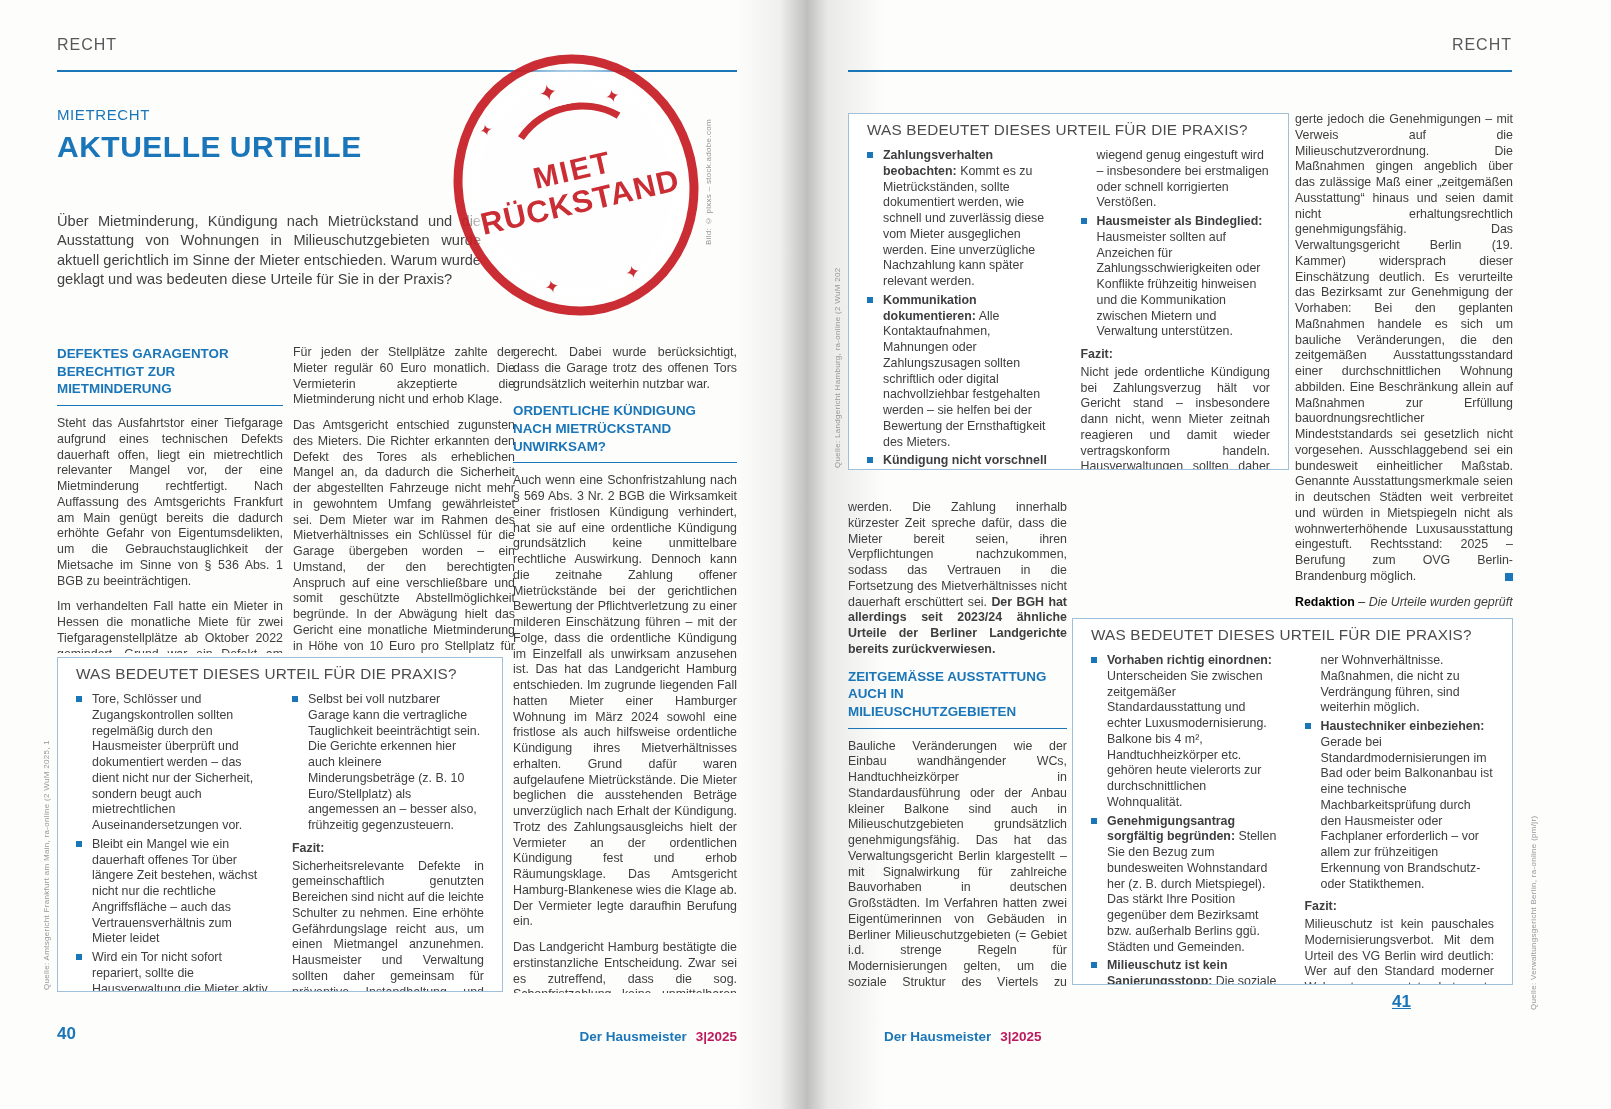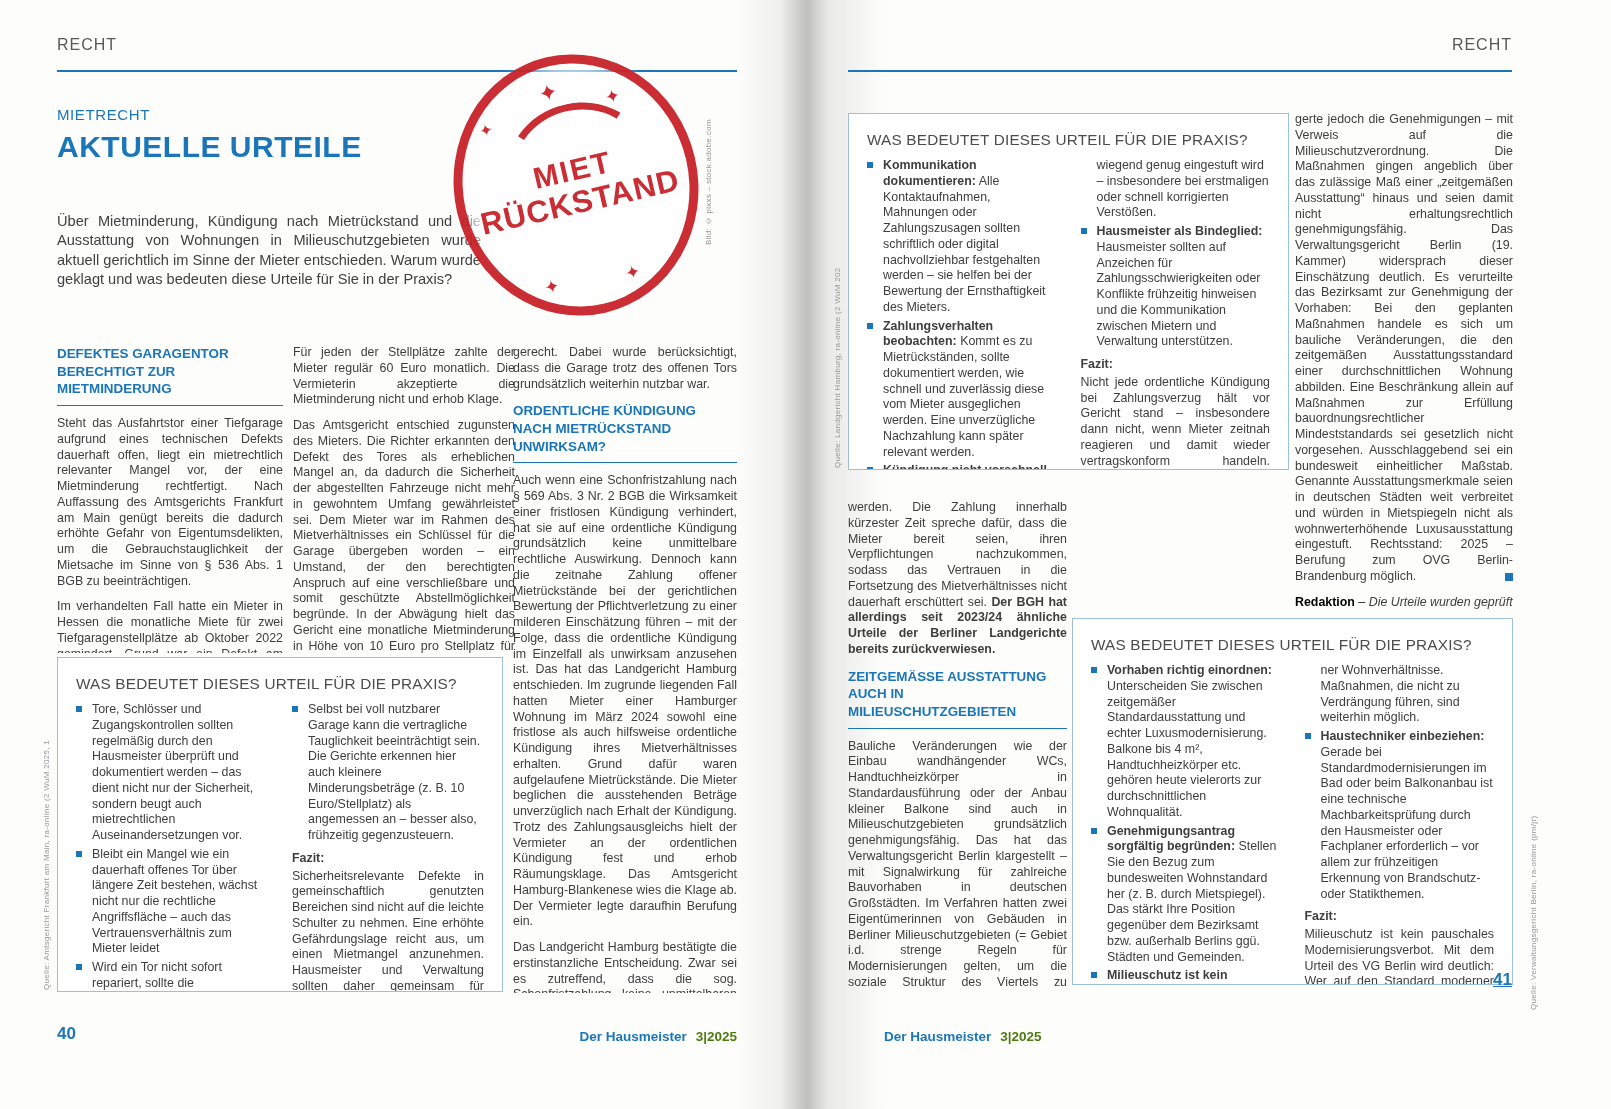--- a/index.html
+++ b/index.html
@@ -16,21 +16,21 @@
   .kicker{font-size:15px;color:#1a76b8;letter-spacing:.6px;}
   .title{font-size:30px;font-weight:bold;color:#1a76b8;letter-spacing:.5px;}
   .intro{font-size:14.6px;line-height:1.33;text-align:justify;color:#414143;}
   
   .col{font-size:12.4px;line-height:1.27;text-align:justify;overflow:hidden;}
   .col p{margin:0 0 10px 0;}
   .colhead{color:#1a76b8;font-size:13.4px;line-height:1.32;font-weight:bold;
            border-bottom:1px solid #1a76b8;padding-bottom:7px;margin:0 0 10px 0;text-align:left;}
   .boldtail{font-weight:bold;}
   
-  .praxis-box{border:1.5px solid #9fc0da;background:#fff;padding:17px 18px;box-sizing:border-box;overflow:hidden;}
+  .praxis-box{border:1.5px solid #9fc0da;background:#fff;padding:7px 18px;box-sizing:border-box;overflow:hidden;}
   .praxis-heading{font-size:15.3px;color:#4c4c4e;margin:0 0 9px 0;letter-spacing:.2px;}
   .box-cols{display:flex;gap:24px;}
   .box-col{flex:1;font-size:12.4px;line-height:1.27;color:#3e3e40;}
   .box-col ul{list-style:none;margin:0;padding:0;}
   .box-col li{position:relative;padding-left:16px;margin:0 0 3px 0;}
   .sq{position:absolute;left:0;top:4px;width:6px;height:6px;background:#1a76b8;}
   .lead{font-weight:bold;}
   .fazit-label{font-weight:bold;margin:7px 0 2px 0;}
   .fazit{text-align:justify;margin:0;}
   .cont{margin:0 0 3px 0;}
@@ -49,21 +49,21 @@
   .vcap{writing-mode:vertical-rl;transform:rotate(180deg);font-size:8px;color:#96969a;
         letter-spacing:.3px;white-space:nowrap;overflow:hidden;}
   
   .redaktion{margin-top:12px;text-align:left;}
   .redaktion b{color:#000000;}
   .redaktion i{color:#3e3e40;}
   .endsq{float:right;width:8px;height:8px;background:#1a76b8;margin-top:4px;}
   
   .pagenum{font-size:17px;font-weight:bold;color:#1a76b8;}
   .journal{font-size:13.5px;font-weight:bold;color:#1a76b8;margin-left:36px;}
-  .issue{font-size:13.5px;font-weight:bold;color:#4d7c0f;}
+  .issue{font-size:13.5px;font-weight:bold;color:#be185d;}
 </style>
 </head>
 <body>
 
 <div id="spread">
   <div class="abs gutter"></div>
 
   <div class="abs sec-label" style="left:57px;top:36px;">RECHT</div>
   <div class="abs rule-blue" style="left:57px;top:70px;width:680px;"></div>
 
@@ -134,22 +134,22 @@
   </div>
 
   <div class="abs sec-label" style="left:1392px;top:36px;width:120px;text-align:right;">RECHT</div>
   <div class="abs rule-blue" style="left:848px;top:70px;width:664px;"></div>
 
   <div class="abs praxis-box" style="left:848px;top:113px;width:441px;height:357px;">
     <div class="praxis-heading">WAS BEDEUTET DIESES URTEIL FÜR DIE PRAXIS?</div>
     <div class="box-cols">
       <div class="box-col">
         <ul>
+          <li><span class="sq"></span><b class="lead">Zahlungsverhalten beobachten:</b> <span>Kommt es zu Mietrückständen, sollte dokumentiert werden, wie schnell und zuverlässig diese vom Mieter ausgeglichen werden. Eine unverzügliche Nachzahlung kann später relevant werden.</span></li>
           <li><span class="sq"></span><b class="lead">Kommunikation dokumentieren:</b> <span>Alle Kontaktaufnahmen, Mahnungen oder Zahlungszusagen sollten schriftlich oder digital nachvollziehbar festgehalten werden – sie helfen bei der Bewertung der Ernsthaftigkeit des Mieters.</span></li>
-          <li><span class="sq"></span><b class="lead">Zahlungsverhalten beobachten:</b> <span>Kommt es zu Mietrückständen, sollte dokumentiert werden, wie schnell und zuverlässig diese vom Mieter ausgeglichen werden. Eine unverzügliche Nachzahlung kann später relevant werden.</span></li>
           <li><span class="sq"></span><b class="lead">Kündigung nicht vorschnell aussprechen:</b> </li>
         </ul>
       </div>
       <div class="box-col">
         <p class="cont" style="margin-left:16px;">wiegend genug eingestuft wird – insbesondere bei erstmaligen oder schnell korrigierten Verstößen.</p>
         <ul>
           <li><span class="sq"></span><b class="lead">Hausmeister als Bindeglied:</b> <span>Hausmeister sollten auf Anzeichen für Zahlungsschwierigkeiten oder Konflikte frühzeitig hinweisen und die Kommunikation zwischen Mietern und Verwaltung unterstützen.</span></li>
         </ul>
         <div class="fazit-label">Fazit:</div>
         <p class="fazit">Nicht jede ordentliche Kündigung bei Zahlungsverzug hält vor Gericht stand – insbesondere dann nicht, wenn Mieter zeitnah reagieren und damit wieder vertragskonform handeln. Hausverwaltungen sollten daher sorgfältig prüfen und abwägen, bevor sie rechtliche Schritte einleiten.</p>
@@ -191,14 +191,14 @@
       </div>
     </div>
   </div>
 
   <div class="abs vcap" style="left:1529px;top:790px;height:220px;">Quelle: Verwaltungsgericht Berlin, ra-online (pm/jr)</div>
 
   <div class="abs" style="left:848px;top:1027px;">
     <span class="journal">Der Hausmeister</span>&nbsp;
     <span class="issue">3|2025</span>
   </div>
-  <div class="abs pagenum" style="left:1392px;top:970px;width:120px;text-align:right;text-decoration:underline;">41</div>
+  <div class="abs pagenum" style="left:1392px;top:992px;width:120px;text-decoration:underline;">41</div>
 </div>
 
 </body></html>

